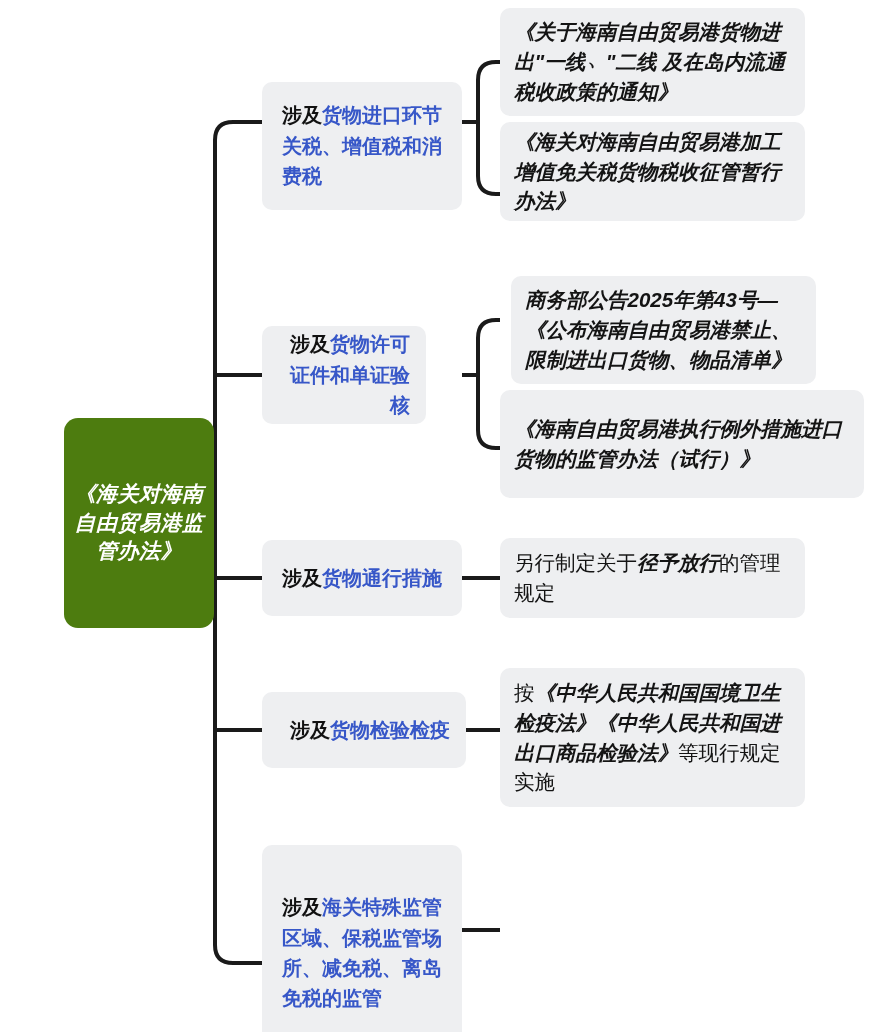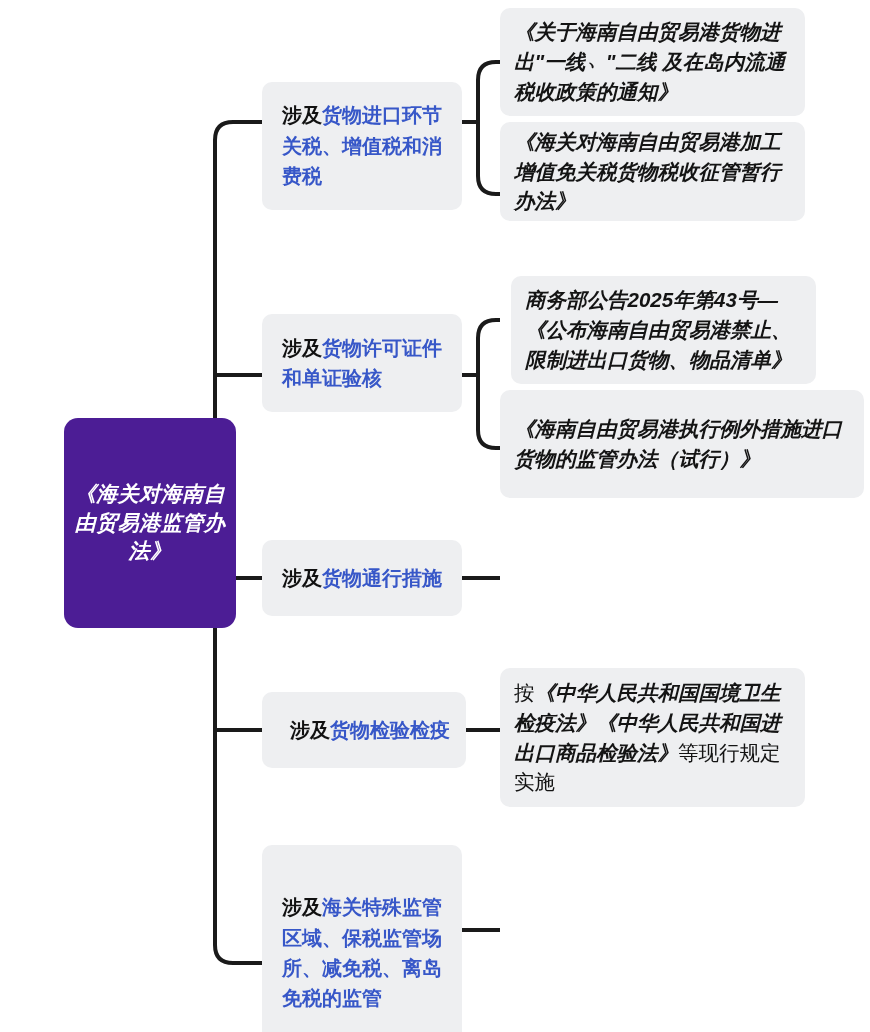--- a/index.html
+++ b/index.html
@@ -11,22 +11,22 @@
   }
   #diagram{position:relative;width:870px;height:1032px;}
 
   
   #wires{position:absolute;left:0;top:0;width:870px;height:1032px;}
   #wires path{fill:none;stroke:#1a1a1a;stroke-width:4;stroke-linecap:butt;}
 
   
   .root-node{
     position:absolute;
-    left:64px;top:418px;width:172px;height:210px;
-    background:#4c1d95;
+    left:64px;top:418px;width:150px;height:210px;
+    background:#4d7c0f;
     border-radius:14px;
     display:flex;align-items:center;justify-content:center;
     box-sizing:border-box;
     padding:4px 10px;
   }
   .root-node .txt{
     color:#ffffff;
     font-size:21px;
     font-weight:bold;
     font-style:italic;
@@ -110,21 +110,21 @@
   <div class="root-node">
     <span class="txt">《海关对海南自由贸易港监管办法》</span>
   </div>
 
   <div class="cat-box" style="left:262px;top:58px;width:200px;height:128px;margin-top:24px;">
     <div class="cat-txt">
       <span class="lead">涉及</span><span>货物进口环节关税、增值税和消费税</span>
     </div>
   </div>
 
-  <div class="cat-box" style="left:262px;top:314px;width:200px;height:98px;">
+  <div class="cat-box" style="left:262px;top:326px;width:164px;height:98px;text-align:right;">
     <div class="cat-txt">
       <span class="lead">涉及</span><span>货物许可证件和单证验核</span>
     </div>
   </div>
 
   <div class="cat-box" style="left:262px;top:540px;width:200px;height:76px;text-align:right;">
     <div class="cat-txt">
       <span class="lead">涉及</span><span>货物通行措施</span>
     </div>
   </div>
@@ -150,19 +150,22 @@
   </div>
 
   <div class="leaf-box" style="left:500px;top:276px;width:305px;height:108px;margin-left:11px;">
     <div class="leaf-txt em">商务部公告2025年第43号—《公布海南自由贸易港禁止、限制进出口货物、物品清单》</div>
   </div>
 
   <div class="leaf-box" style="left:500px;top:390px;width:364px;height:108px;">
     <div class="leaf-txt em">《海南自由贸易港执行例外措施进口货物的监管办法（试行）》</div>
   </div>
 
+  <div class="leaf-box" style="left:500px;top:538px;width:305px;height:80px;">
+    <div class="leaf-txt"><span>另行制定关于</span><span class="em">径予放行</span><span>的管理规定</span></div>
+  </div>
 
   <div class="leaf-box" style="left:500px;top:668px;width:305px;height:139px;">
     <div class="leaf-txt"><span>按</span><span class="em">《中华人民共和国国境卫生检疫法》《中华人民共和国进出口商品检验法》</span><span>等现行规定实施</span></div>
   </div>
 
 
 </div>
 
 </body></html>

